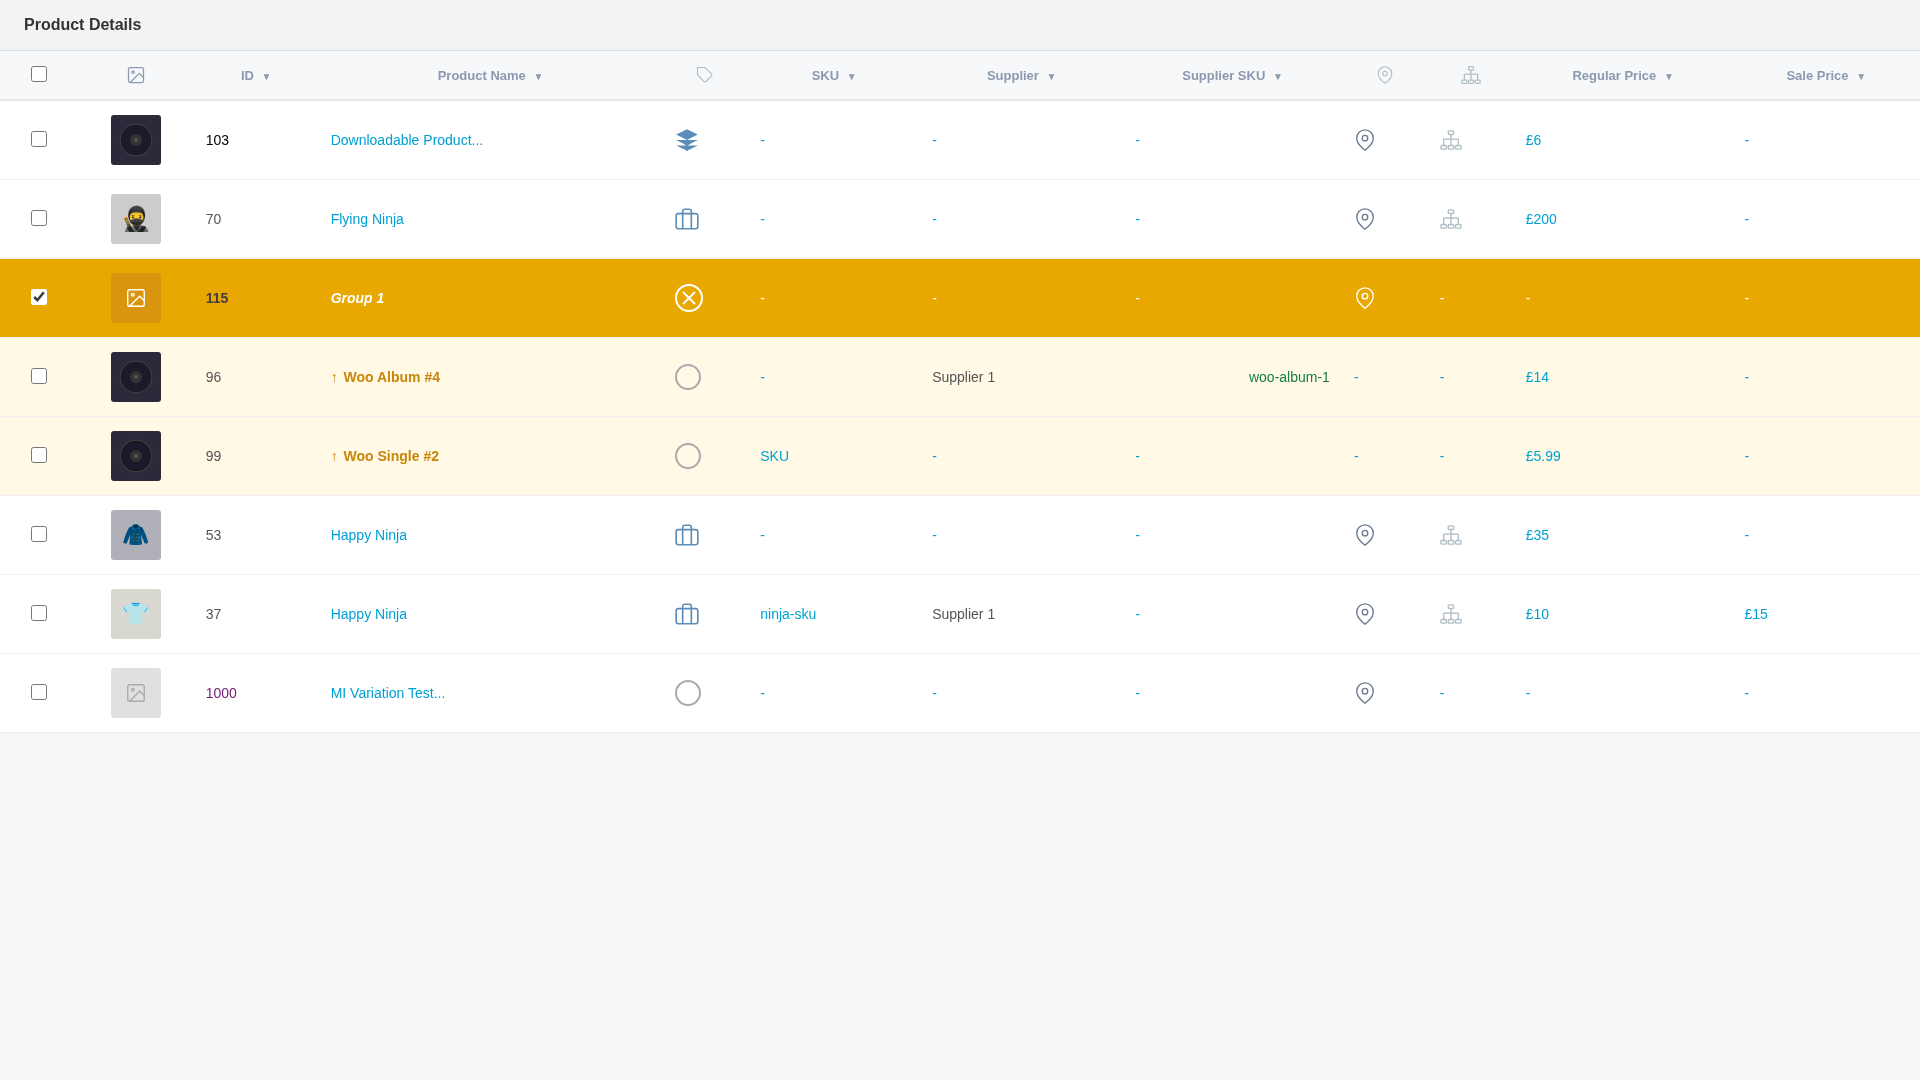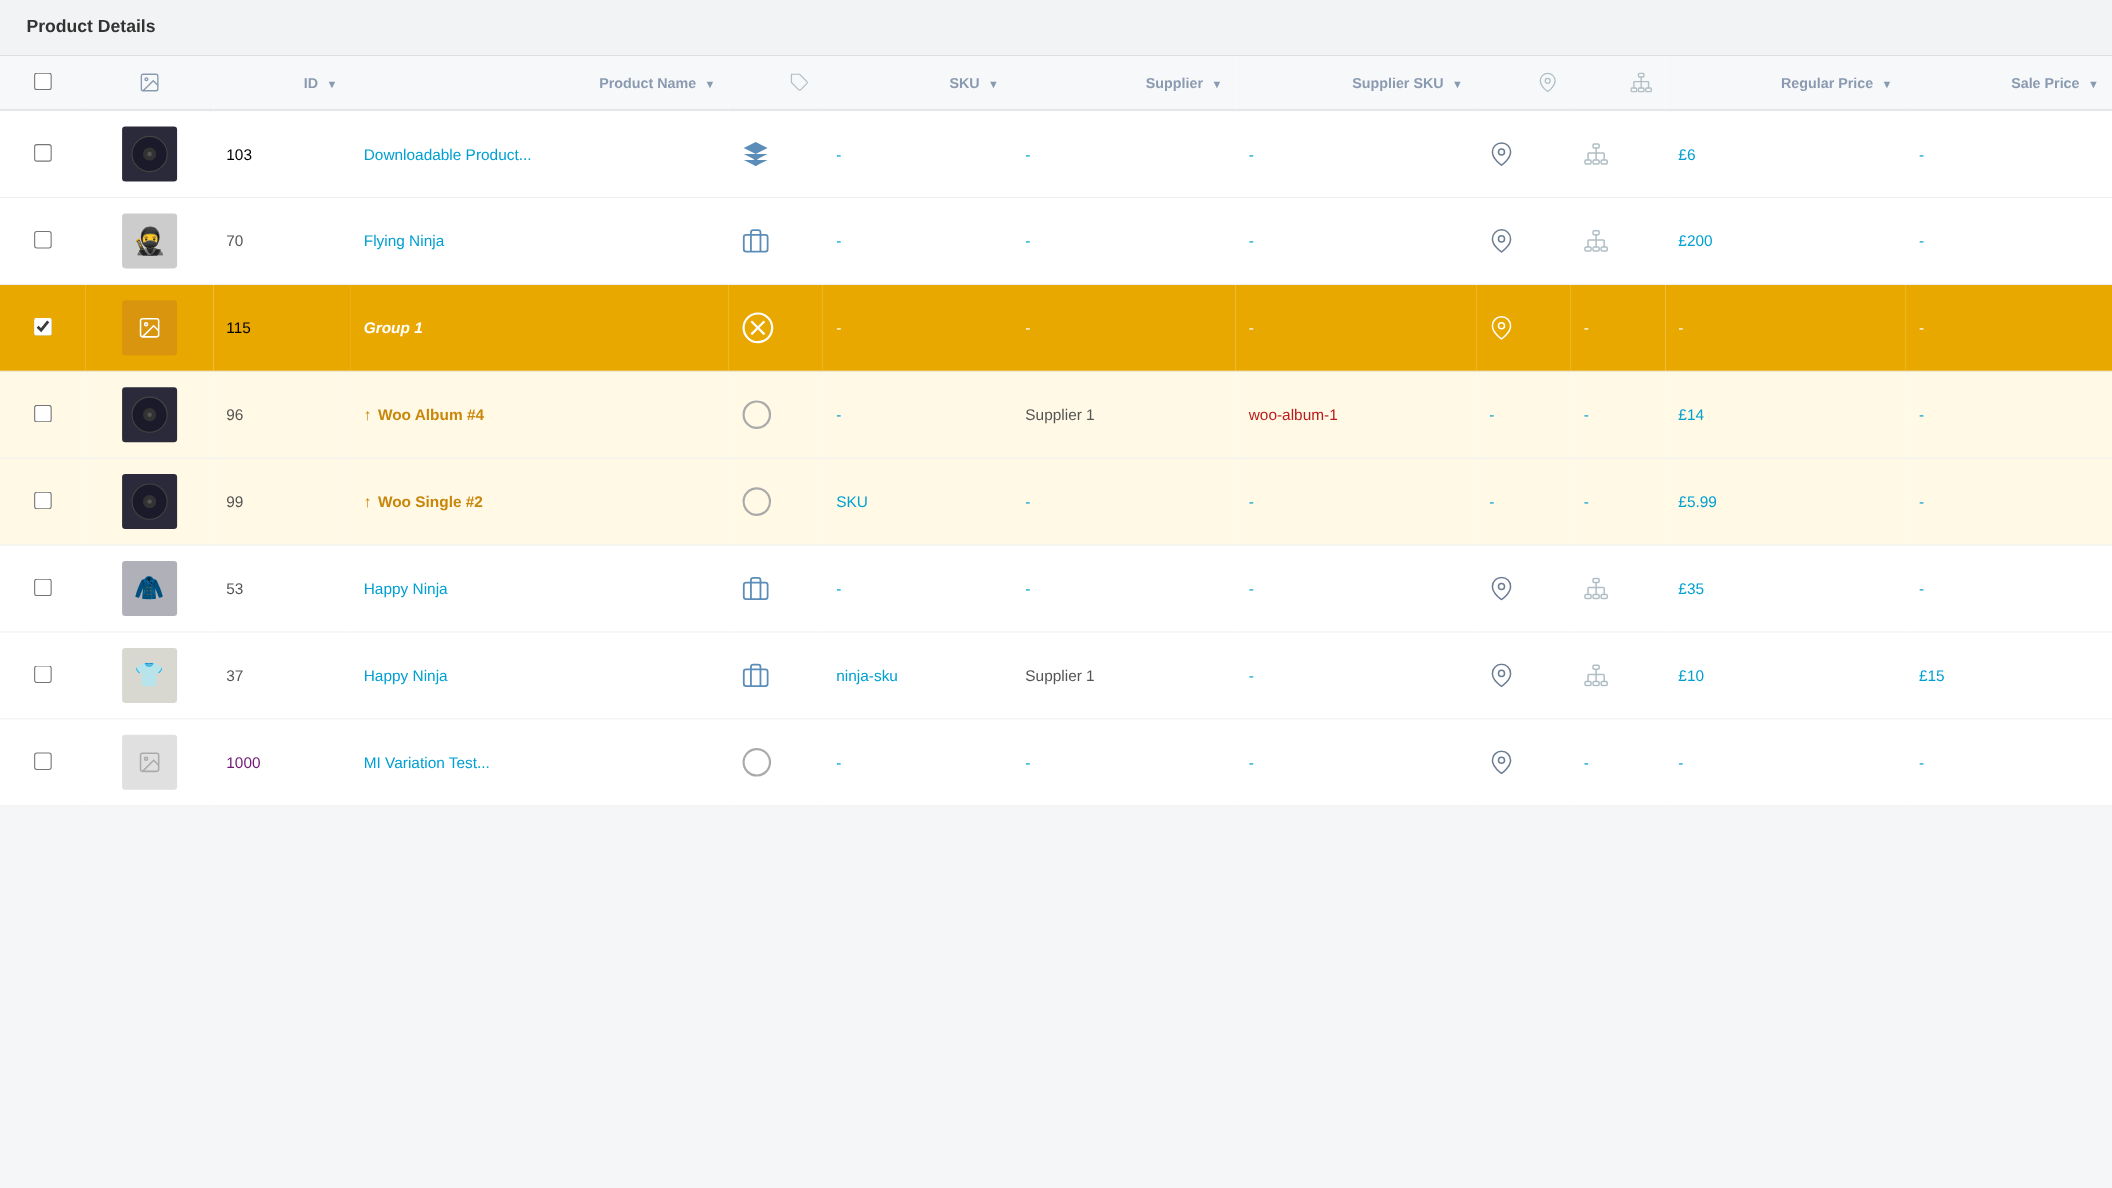--- a/index.html
+++ b/index.html
@@ -25,21 +25,21 @@
       width: 100%;
       border-collapse: collapse;
       min-width: 1400px;
     }
     thead tr {
       background: #f7f8fa;
       border-bottom: 2px solid #e4e7ea;
     }
     thead th {
       padding: 14px 12px;
-      text-align: right;
+      text-align: center;
       font-size: 13px;
       font-weight: 600;
       color: #8a9ab0;
       white-space: nowrap;
       vertical-align: middle;
     }
     thead th .sort-arrow {
       display: inline-block;
       margin-left: 4px;
       color: #8a9ab0;
@@ -253,21 +253,21 @@
         </tr>
         <tr class="selected-row">
           <td class="checkbox-cell"><input type="checkbox" checked="" style=""></td>
           <td class="thumb-cell"><div style="width:50px;height:50px;background:#d9950e;border-radius:3px;display:inline-flex;align-items:center;justify-content:center;">
         <svg width="22" height="22" viewBox="0 0 24 24" fill="none" stroke="#fff" stroke-width="1.5">
                 <rect x="3" y="3" width="18" height="18" rx="2"></rect>
                 <circle cx="8.5" cy="8.5" r="1.5"></circle>
                 <polyline points="21 15 16 10 5 21"></polyline>
               </svg>
       </div></td>
-          <td style="color: #000000; font-weight: 400;">115</td>
+          <td style="color: #404040; font-weight: 700;">115</td>
           <td><a href="#" style="color: rgb(255, 255, 255); font-weight: 700; text-decoration: none; font-style: italic;">Group 1</a></td>
           <td><svg width="30" height="30" viewBox="0 0 30 30" fill="none" class="svg-icon">
       <circle cx="15" cy="15" r="13" stroke="#fff" stroke-width="2"></circle>
       <line x1="9" y1="9" x2="21" y2="21" stroke="#fff" stroke-width="2"></line>
       <line x1="21" y1="9" x2="9" y2="21" stroke="#fff" stroke-width="2"></line>
     </svg></td>
           <td><span class="dash" style="color:#fff">-</span></td>
           <td><span class="dash" style="color:#fff">-</span></td>
           <td><span class="dash" style="color:#fff">-</span></td>
           <td><svg width="22" height="22" viewBox="0 0 24 24" fill="none" stroke="#fff" stroke-width="1.5" class="svg-icon">
@@ -287,21 +287,21 @@
                 <circle cx="18" cy="18" r="2" fill="#555"></circle>
               </svg>
       </div></td>
           <td style="color: rgb(85, 85, 85); font-weight: 500;">96</td>
           <td><span class="child-indent">↑ </span><a href="#" class="child-product-link">Woo Album #4</a></td>
           <td><svg width="28" height="28" viewBox="0 0 28 28" fill="none" class="svg-icon">
       <circle cx="14" cy="14" r="12" stroke="#aaa" stroke-width="2"></circle>
     </svg></td>
           <td><span class="dash" style="color:#00a0d2">-</span></td>
           <td style="color: rgb(85, 85, 85);">Supplier 1</td>
-          <td style="color: #b91c1c;">woo-album-1</td>
+          <td style="color: #15803d; text-align: right;">woo-album-1</td>
           <td><span style="color:#00a0d2">-</span></td>
           <td><span style="color:#00a0d2">-</span></td>
           <td style="color: rgb(0, 160, 210); font-weight: 500;">£14</td>
           <td><span style="color:#00a0d2">-</span></td>
         </tr>
         <tr class="child-row">
           <td class="checkbox-cell"><input type="checkbox" style=""></td>
           <td class="thumb-cell"><div style="width:50px;height:50px;background:#2a2a3a;border-radius:3px;display:inline-flex;align-items:center;justify-content:center;">
         <svg width="36" height="36" viewBox="0 0 36 36">
                 <circle cx="18" cy="18" r="16" fill="#1a1a2a" stroke="#444" stroke-width="1"></circle>

